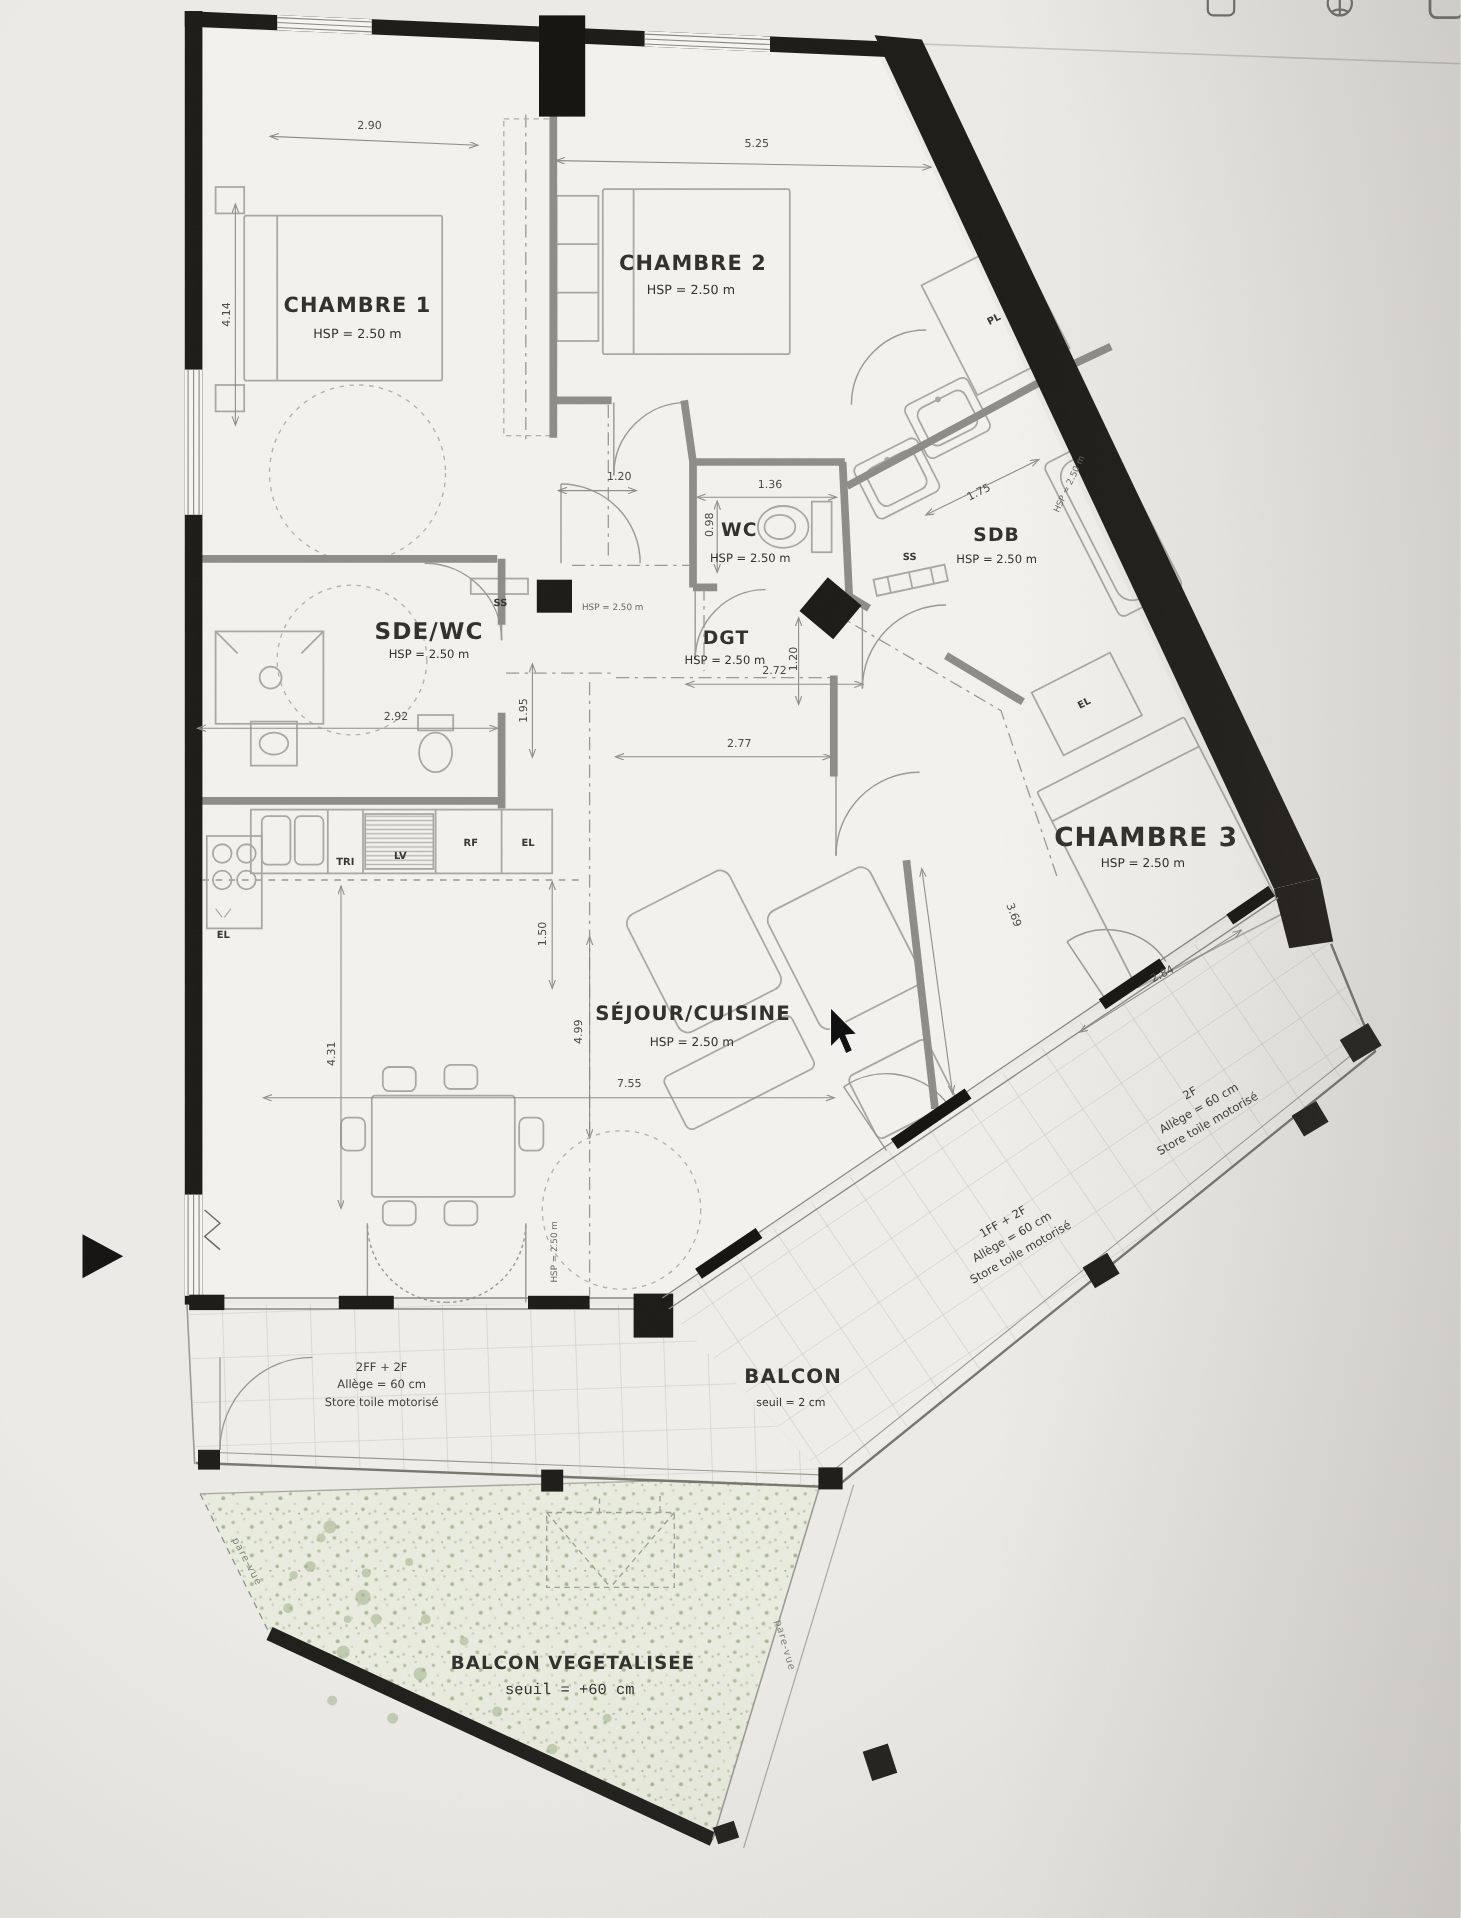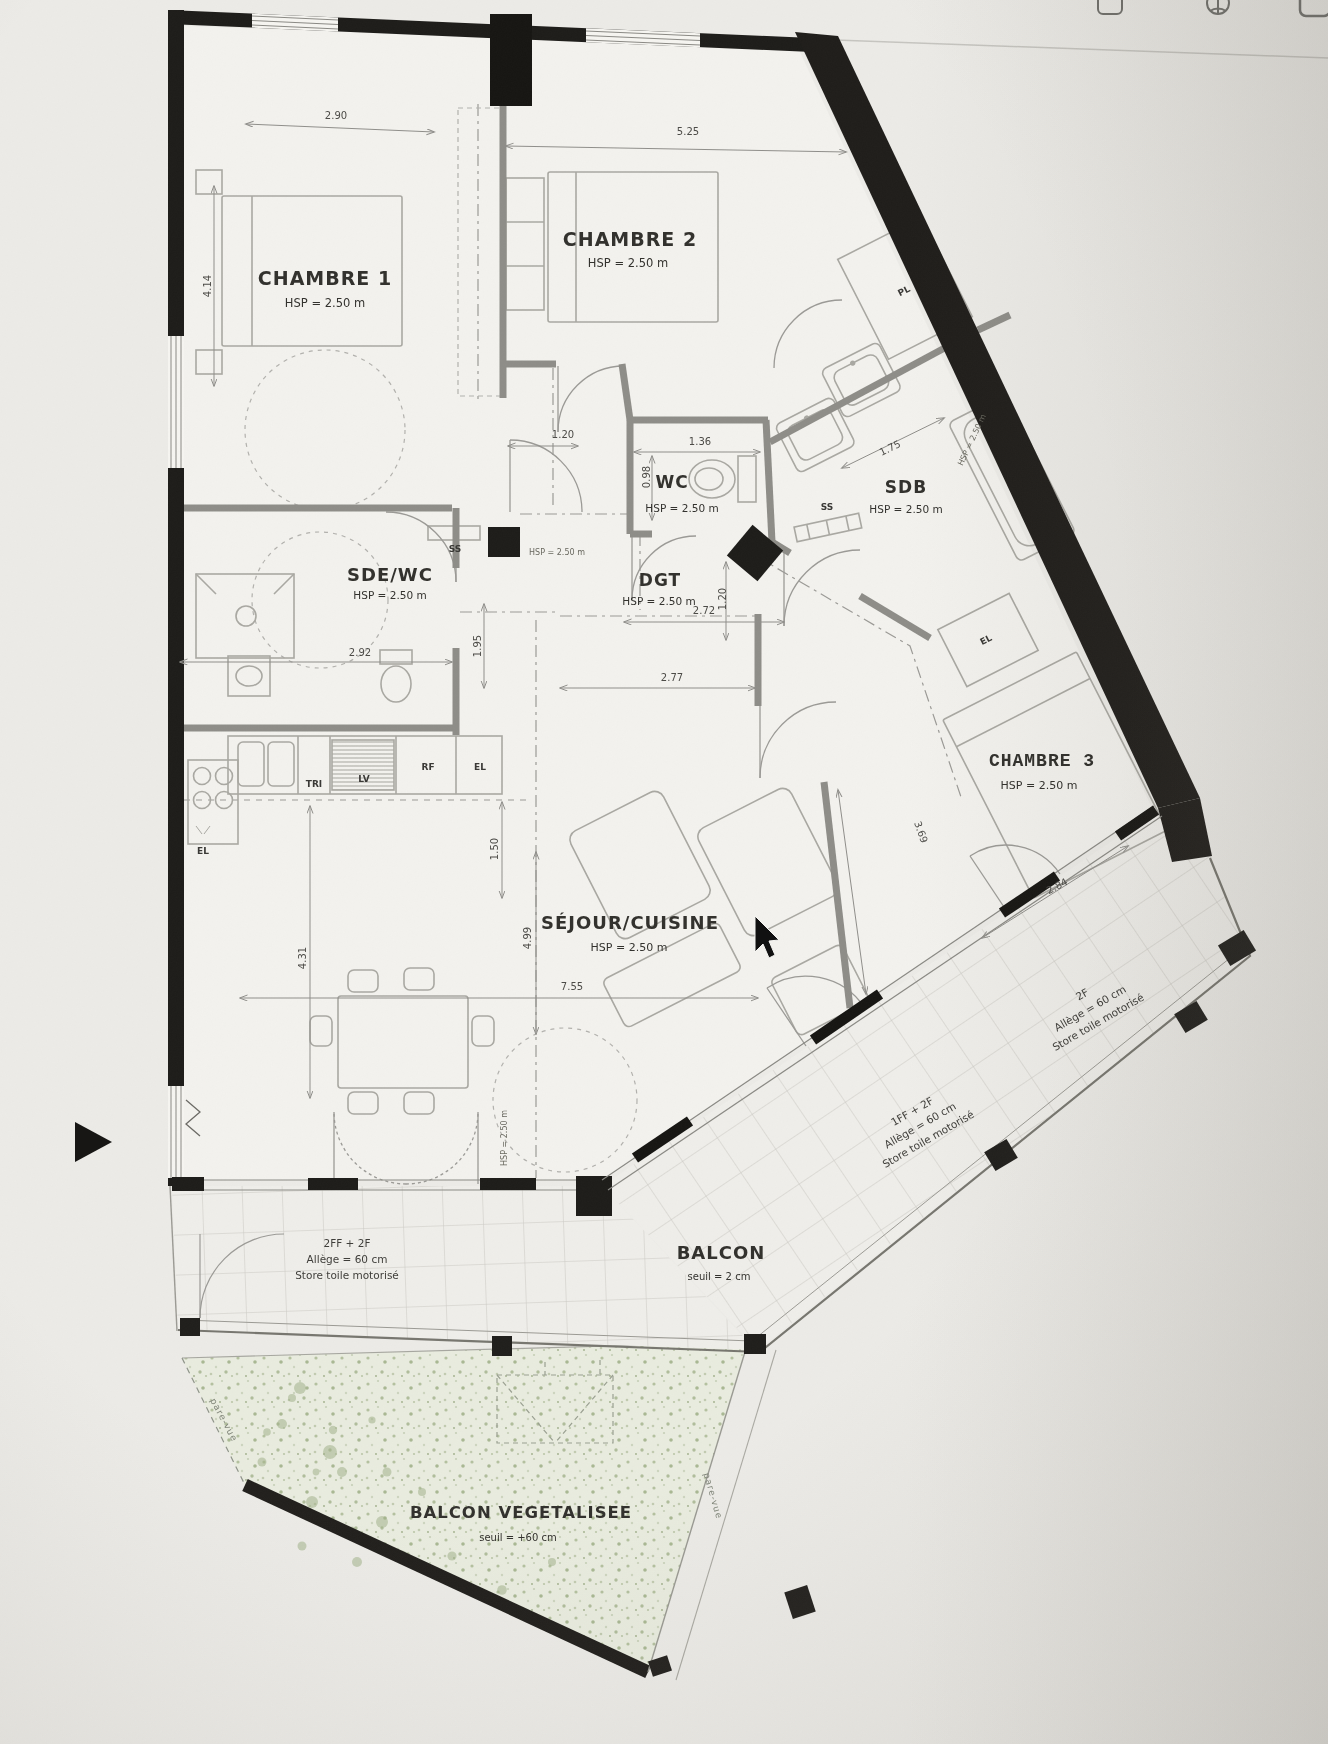--- a/index.html
+++ b/index.html
@@ -386,32 +386,32 @@
 </svg>
 
 <div class="lbl rm" style="left:325px;top:278px;font-size:19px;">CHAMBRE 1</div>
 <div class="lbl" style="left:325px;top:303px;font-size:11.5px;">HSP = 2.50 m</div>
 <div class="lbl rm" style="left:630px;top:239px;font-size:19px;">CHAMBRE 2</div>
 <div class="lbl" style="left:628px;top:263px;font-size:11.5px;">HSP = 2.50 m</div>
 <div class="lbl rm" style="left:672px;top:482px;font-size:17px;">WC</div>
 <div class="lbl" style="left:682px;top:508px;font-size:10.5px;">HSP = 2.50 m</div>
 <div class="lbl rm" style="left:906px;top:487px;font-size:17px;">SDB</div>
 <div class="lbl" style="left:906px;top:509px;font-size:10.5px;">HSP = 2.50 m</div>
-<div class="lbl rm" style="left:390px;top:574px;font-size:18px;">SDE/WC</div>
+<div class="lbl rm" style="left:390px;top:574px;font-size:21px;">SDE/WC</div>
 <div class="lbl" style="left:390px;top:595px;font-size:10.5px;">HSP = 2.50 m</div>
 <div class="lbl rm" style="left:660px;top:580px;font-size:17px;">DGT</div>
 <div class="lbl" style="left:659px;top:601px;font-size:10.5px;">HSP = 2.50 m</div>
-<div class="lbl rm" style="left:1042px;top:761px;font-size:18px;font-family:Liberation Mono, monospace;">CHAMBRE 3</div>
+<div class="lbl rm" style="left:1042px;top:761px;font-size:24px;">CHAMBRE 3</div>
 <div class="lbl" style="left:1039px;top:785px;font-size:11px;">HSP = 2.50 m</div>
 <div class="lbl rm" style="left:630px;top:922px;font-size:18px;">SÉJOUR/CUISINE</div>
 <div class="lbl" style="left:629px;top:947px;font-size:11px;">HSP = 2.50 m</div>
 <div class="lbl rm" style="left:721px;top:1252px;font-size:18px;">BALCON</div>
 <div class="lbl" style="left:719px;top:1276px;font-size:10px;">seuil = 2 cm</div>
 <div class="lbl rm" style="left:521px;top:1512px;font-size:16.5px;">BALCON VEGETALISEE</div>
-<div class="lbl" style="left:518px;top:1537px;font-size:10px;">seuil = +60 cm</div>
+<div class="lbl" style="left:518px;top:1537px;font-size:14px;font-family:Liberation Mono, monospace;">seuil = +60 cm</div>
 
 <div class="lbl dim" style="left:336px;top:115px;">2.90</div>
 <div class="lbl dim" style="left:688px;top:131px;">5.25</div>
 <div class="lbl dim" style="left:207px;top:286px;transform:translate(-50%,-50%) rotate(-90deg);">4.14</div>
 <div class="lbl dim" style="left:563px;top:434px;">1.20</div>
 <div class="lbl dim" style="left:700px;top:441px;">1.36</div>
 <div class="lbl dim" style="left:646px;top:477px;transform:translate(-50%,-50%) rotate(-90deg);">0.98</div>
 <div class="lbl dim" style="left:890px;top:448px;transform:translate(-50%,-50%) rotate(-26deg);">1.75</div>
 <div class="lbl dim" style="left:360px;top:652px;">2.92</div>
 <div class="lbl dim" style="left:477px;top:646px;transform:translate(-50%,-50%) rotate(-90deg);">1.95</div>

